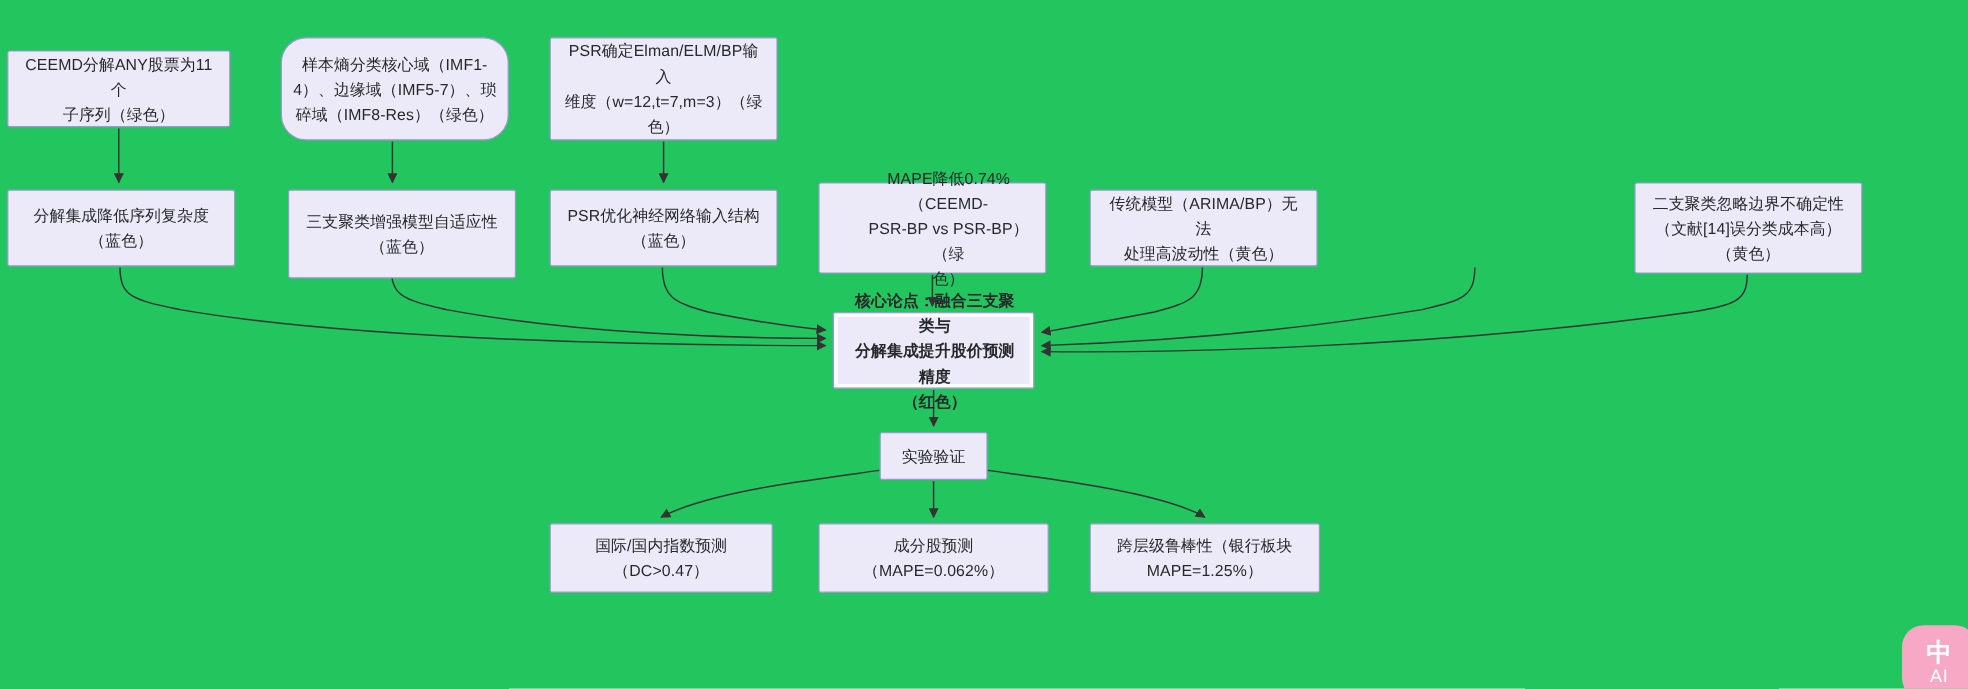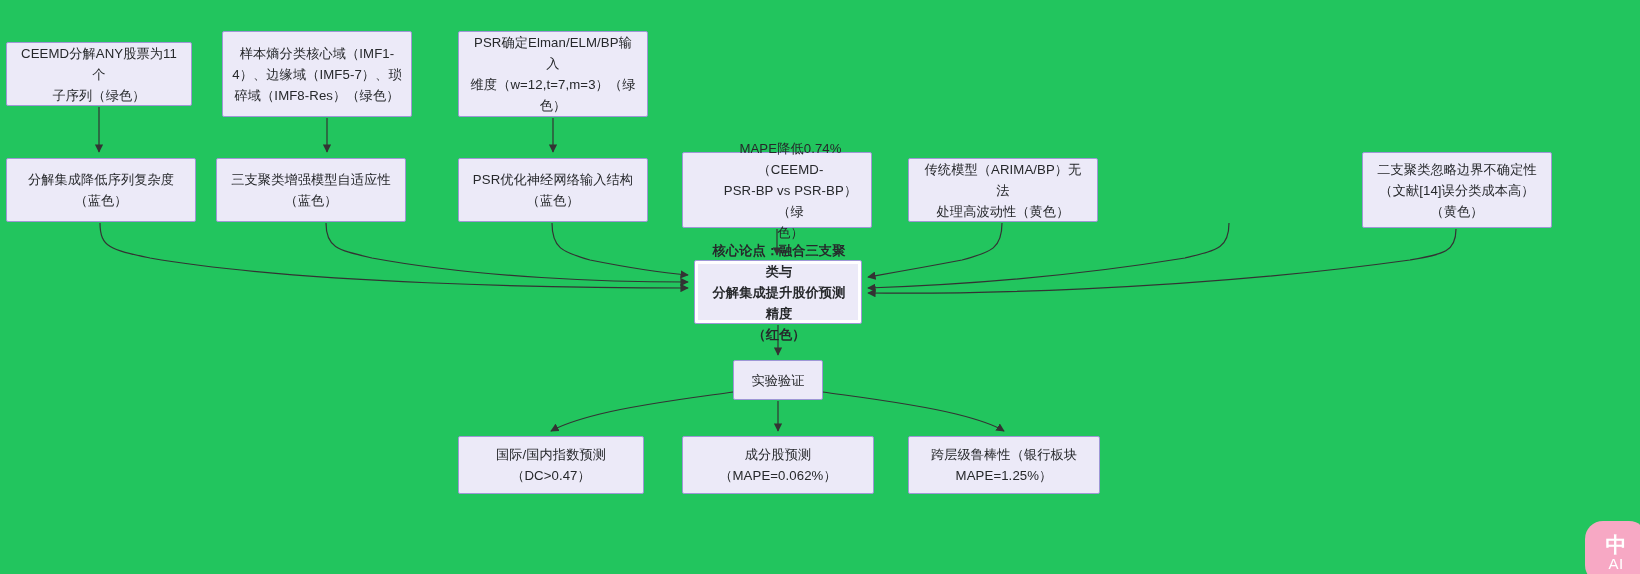--- a/index.html
+++ b/index.html
@@ -114,36 +114,36 @@
       <path d="M 733,392 C 690,398 640,404 600,414 C 576,420 560,426 551,431"></path>
       <path d="M 778,401 L 778,431"></path>
       <path d="M 823,392 C 866,398 916,404 956,414 C 980,420 996,426 1004,431"></path>
     </g>
   </svg>
 
   <div class="node" style="left:6px; top:42px; width:186px; height:64px;">
     <span class="node-text">CEEMD分解ANY股票为11个
 子序列（绿色）</span>
   </div>
-  <div class="node" style="left:222px; top:31px; width:190px; height:86px;">
+  <div class="node" style="left:234px; top:31px; width:190px; height:86px;border-radius:21px;">
     <span class="node-text">样本熵分类核心域（IMF1-
 4）、边缘域（IMF5-7）、琐
 碎域（IMF8-Res）（绿色）</span>
   </div>
   <div class="node" style="left:458px; top:31px; width:190px; height:86px;">
     <span class="node-text">PSR确定Elman/ELM/BP输入
 维度（w=12,t=7,m=3）（绿
 色）</span>
   </div>
 
   <div class="node" style="left:6px; top:158px; width:190px; height:64px;">
     <span class="node-text">分解集成降低序列复杂度
 （蓝色）</span>
   </div>
-  <div class="node" style="left:216px; top:158px; width:190px; height:64px;">
+  <div class="node" style="left:240px; top:158px; width:190px; height:74px;">
     <span class="node-text">三支聚类增强模型自适应性
 （蓝色）</span>
   </div>
   <div class="node" style="left:458px; top:158px; width:190px; height:64px;">
     <span class="node-text">PSR优化神经网络输入结构
 （蓝色）</span>
   </div>
   <div class="node" style="left:682px; top:152px; width:190px; height:76px;padding-left:36px;">
     <span class="node-text">MAPE降低0.74%（CEEMD-
 PSR-BP vs PSR-BP）（绿

